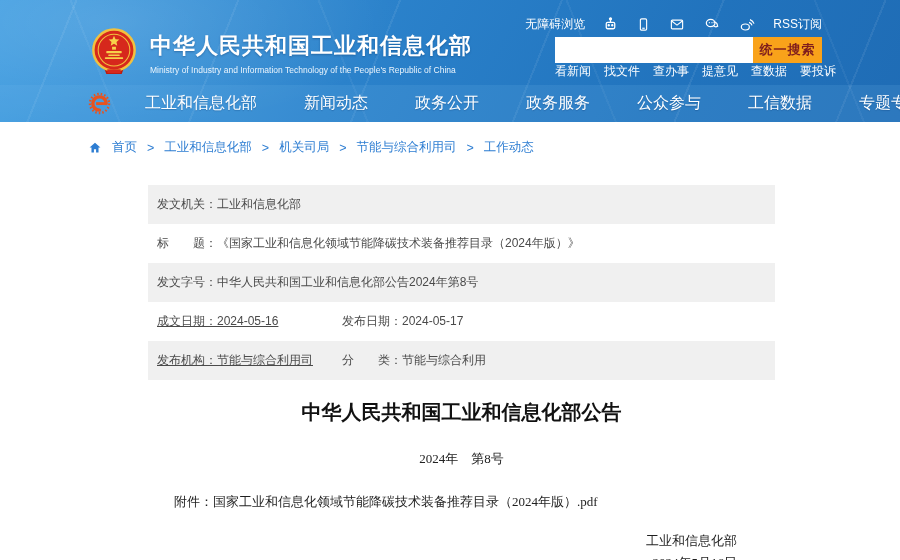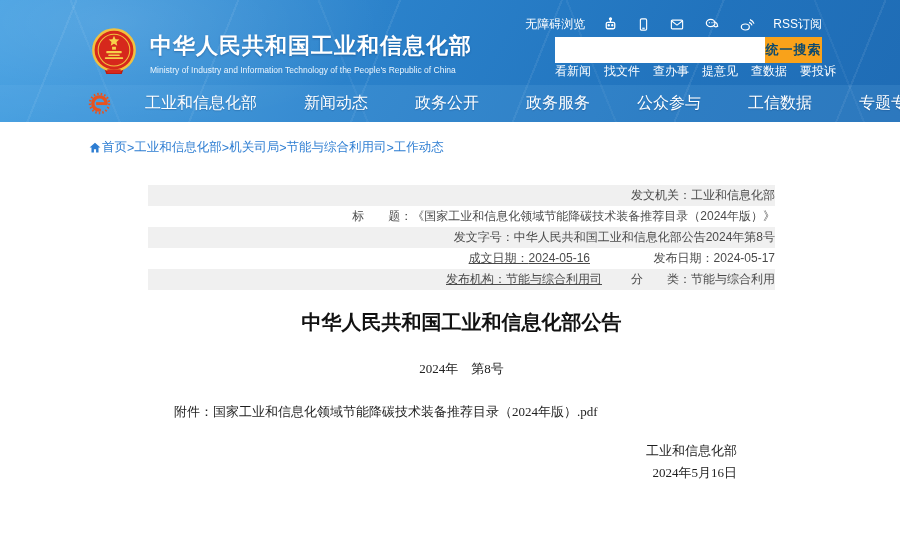--- a/index.html
+++ b/index.html
@@ -24,43 +24,43 @@
   .brand { position:absolute; left:90px; top:28px; display:flex; align-items:center; z-index:2; }
   .emblem { width:48px; height:50px; margin-right:12px; }
   .brand-text .cn { color:#fff; font-size:22px; font-weight:bold; letter-spacing:1px;
     text-shadow:0 1px 2px rgba(0,40,90,.35); white-space:nowrap; }
   .brand-text .en { color:#eaf4fd; font-size:8.5px; margin-top:4px; letter-spacing:0; white-space:nowrap; }
 
   .search-zone { position:absolute; left:555px; top:37px; width:267px; z-index:3; }
   .search-row { display:flex; height:26px; }
   .search-input { flex:1; border:none; outline:none; height:26px; padding:0 8px;
     font-size:12px; background:#fff; }
-  .search-btn { width:57px; height:26px; border:none; background:#f9a21a; color:#0c4a6e;
+  .search-btn { width:69px; height:26px; border:none; background:#f9a21a; color:#7f1d1d;
     font-size:13px; font-weight:bold; cursor:pointer; letter-spacing:1px;
     font-family:"Liberation Sans","DejaVu Sans",sans-serif; }
   .quick-links { display:flex; gap:13px; margin-top:0; color:#fff; font-size:12px; }
   .quick-links span { cursor:pointer; white-space:nowrap; }
 
   .navbar { position:absolute; left:0; bottom:0; width:900px; height:37px;
     background:rgba(120,185,235,0.16); display:flex; align-items:center; z-index:2; }
   .nav-logo { position:absolute; left:88px; width:23px; height:23px; }
   .nav-items { display:flex; margin-left:145px; gap:47px; }
   .nav-item { color:#fff; font-size:16px; font-weight:500; cursor:pointer; white-space:nowrap;
     text-shadow:0 1px 1px rgba(0,40,90,.25); }
 
   
-  .breadcrumb { margin:16px 0 0 88px; display:flex; align-items:center; gap:0;
+  .breadcrumb { margin:16px 0 0 88px; display:flex; align-items:center; gap:10px;
     font-size:12.5px; color:#2d7dd2; border-top:1px solid transparent; }
   .breadcrumb .crumb { cursor:pointer; }
   .breadcrumb .sep { color:#2d7dd2; }
 
   
   .doc { width:627px; margin-left:148px; }
   .meta-table { margin-top:29px; font-size:12px; color:#4a4a4a; }
-  .meta-row { display:flex; align-items:center; height:21px; padding-left:25px;justify-content:flex-end; }
+  .meta-row { display:flex; align-items:center; height:39px; padding-left:9px; }
   .meta-row.alt { background:#f0f0f0; }
   .meta-cell.c1 { width:185px;text-decoration:underline; }
   .meta-cell { white-space:nowrap; }
 
   .doc-title { margin-top:19px; text-align:center; font-size:20px; font-weight:bold;
     color:#111; font-family:"Liberation Sans","DejaVu Sans",sans-serif; }
   .doc-issue { margin-top:24px; text-align:center; font-size:13px; color:#222;
     font-family:"Liberation Serif","DejaVu Serif",serif; }
   .doc-body { margin-top:31px; font-size:13.5px; line-height:27px; color:#262626;
     text-indent:2em; font-family:"Liberation Serif","DejaVu Serif",serif; text-align:justify; }

